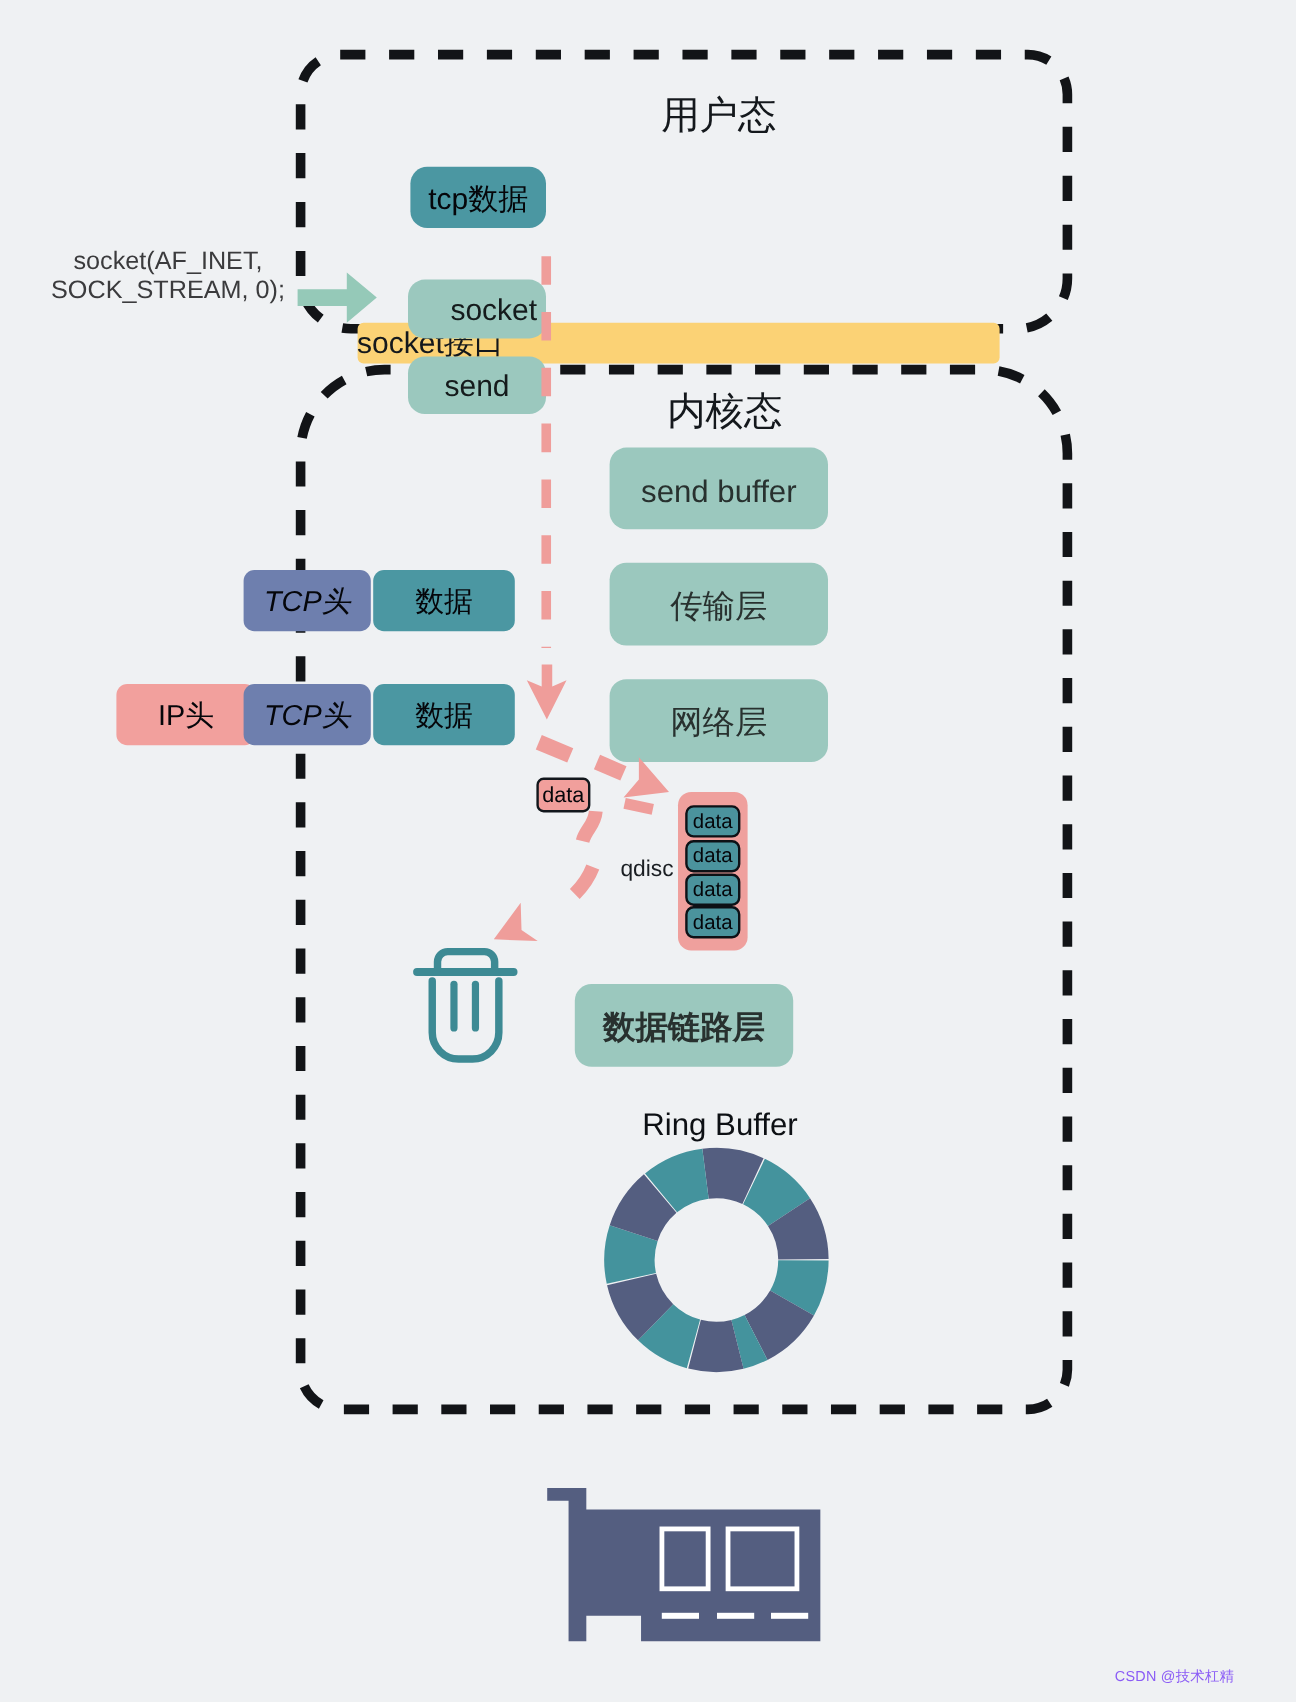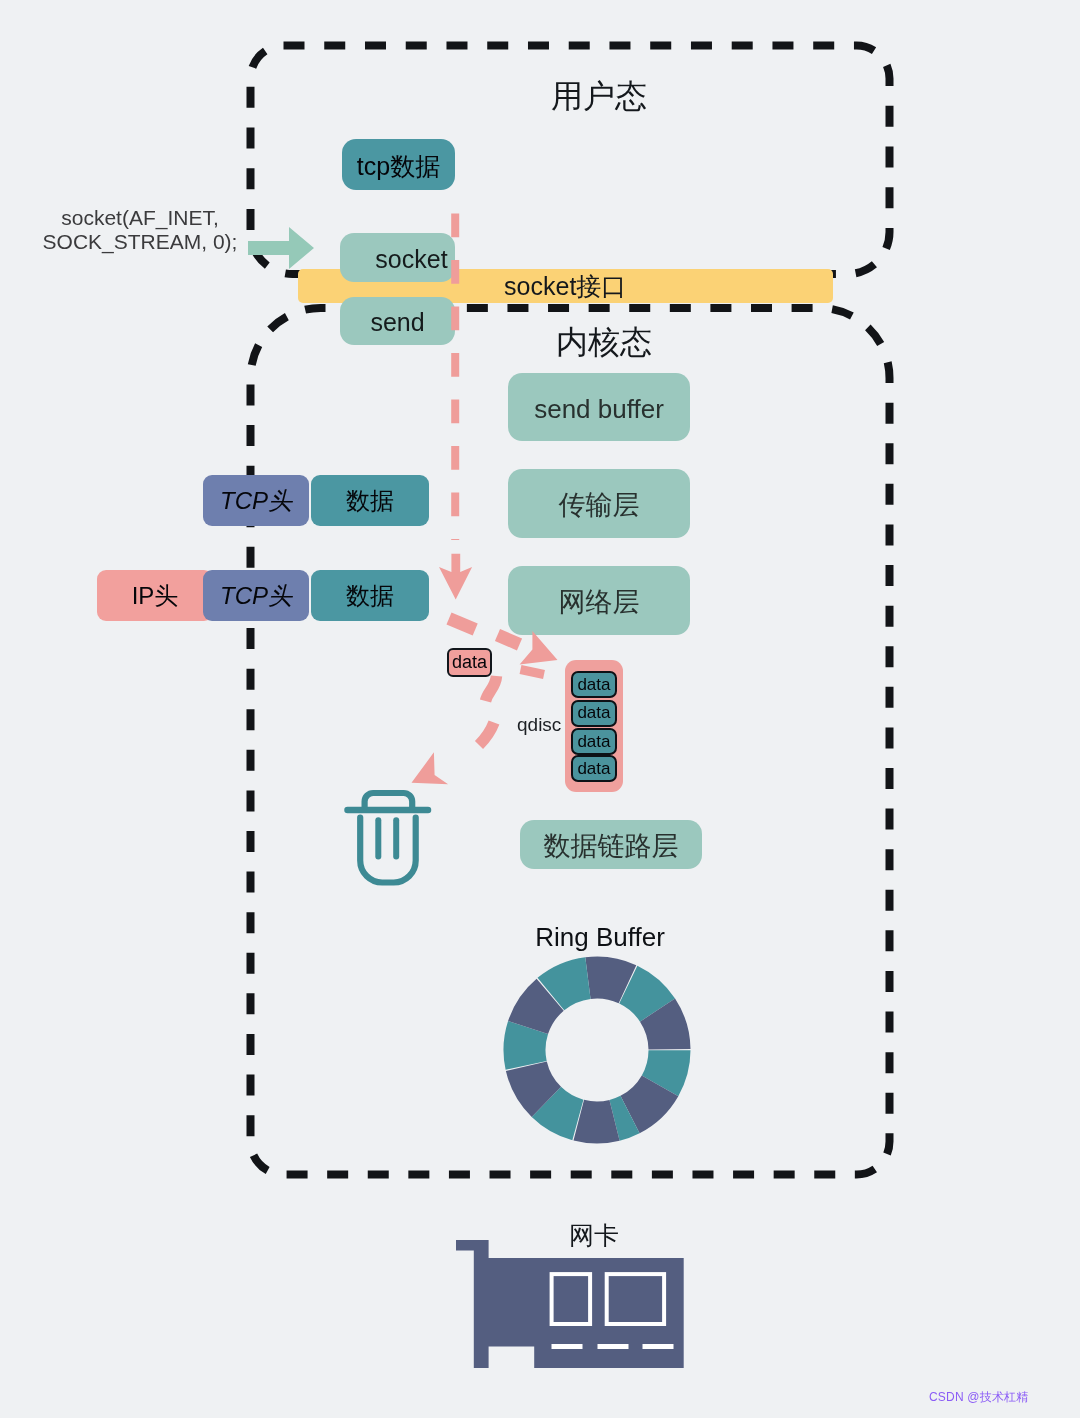--- a/index.html
+++ b/index.html
@@ -53,21 +53,21 @@
   .purple-box { background:#6e7fae; color:#05060a;font-style:italic; }
   .pink-box { background:#f2a09d; color:#05060a; }
 
   
   #socket-interface {
     position:absolute;
     left:297.6px; top:269.2px;
     width:535.3px; height:34.2px;
     background:#fbd275;
     border-radius:5px;
-    display:flex; align-items:center; justify-content:center;
+    display:flex; align-items:center; justify-content:flex-start;
   }
   #socket-interface span {
     font-size:25px; color:#14181c; line-height:1;
   }
 
   
   .pkt {
     position:absolute;
     display:flex; align-items:center; justify-content:center;
     border-radius:9px;
@@ -214,21 +214,21 @@
 
   <div class="rbox green-box" id="transport-layer-box" style="left:508px;top:469px;width:182px;height:69px;">
     <span style="font-size:27px;">传输层</span>
   </div>
   <div class="rbox green-box" id="send-buffer-box" style="left:508px;top:373px;width:182px;height:68px;">
     <span style="font-size:26px;">send buffer</span>
   </div>
   <div class="rbox green-box" id="network-layer-box" style="left:508px;top:566px;width:182px;height:69px;">
     <span style="font-size:27px;">网络层</span>
   </div>
-  <div class="rbox green-box" id="datalink-layer-box" style="left:520px;top:820px;width:182px;height:49px;">
+  <div class="rbox green-box" id="datalink-layer-box" style="left:479px;top:820px;width:182px;height:69px;font-weight:bold;">
     <span style="font-size:27px;">数据链路层</span>
   </div>
 
   <div class="pkt purple-box" style="left:203px;top:475px;width:106px;">
     <span>TCP头</span>
   </div>
   <div class="pkt teal-box" style="left:311px;top:475px;width:118px;">
     <span>数据</span>
   </div>
 
@@ -271,21 +271,20 @@
       <path d="M175.30 140.18A93.5 93.5 0 0 1 136.59 177.23L117.46 139.85A51.5 51.5 0 0 0 138.78 119.44Z" fill="#545e80"></path>
       <path d="M136.59 177.23A93.5 93.5 0 0 1 116.62 184.72L106.46 143.97A51.5 51.5 0 0 0 117.46 139.85Z" fill="#44939d"></path>
       <path d="M116.62 184.72A93.5 93.5 0 0 1 70.51 184.50L81.06 143.85A51.5 51.5 0 0 0 106.46 143.97Z" fill="#545e80"></path>
       <path d="M69.33 184.19A93.5 93.5 0 0 1 28.70 160.92L58.03 130.86A51.5 51.5 0 0 0 80.41 143.67Z" fill="#44939d"></path>
       <path d="M28.70 160.92A93.5 93.5 0 0 1 2.88 114.95L43.81 105.54A51.5 51.5 0 0 0 58.03 130.86Z" fill="#545e80"></path>
       <path d="M2.61 113.76A93.5 93.5 0 0 1 5.08 65.11L45.02 78.09A51.5 51.5 0 0 0 43.66 104.88Z" fill="#44939d"></path>
       <path d="M5.08 65.11A93.5 93.5 0 0 1 33.59 22.64L60.72 54.69A51.5 51.5 0 0 0 45.02 78.09Z" fill="#545e80"></path>
       <path d="M34.53 21.85A93.5 93.5 0 0 1 82.28 1.24L87.55 42.91A51.5 51.5 0 0 0 61.24 54.26Z" fill="#44939d"></path>
     </svg>
 
-  <div id="nic-title">网卡</div>
   <svg id="nic-icon" viewBox="0 0 229 129">
 
     <path d="M1.0 0.9 L33.6 0.9 L33.6 18.9 L228.7 18.9 L228.7 128.9 L79.2 128.9 L79.2 107.4 L33.6 107.4 L33.6 128.9 L18.8 128.9 L18.8 11.6 L1.0 11.6 Z" fill="#545e80"></path>
 
     <rect x="96.6" y="35.1" width="38.5" height="49.9" fill="none" stroke="#ffffff" stroke-width="4"></rect>
     <rect x="151.7" y="35.1" width="57.4" height="49.9" fill="none" stroke="#ffffff" stroke-width="4"></rect>
 
     <rect x="96.5" y="105" width="31" height="5" fill="#ffffff"></rect>
     <rect x="142.5" y="105" width="31" height="5" fill="#ffffff"></rect>
     <rect x="187.5" y="105" width="31" height="5" fill="#ffffff"></rect>

